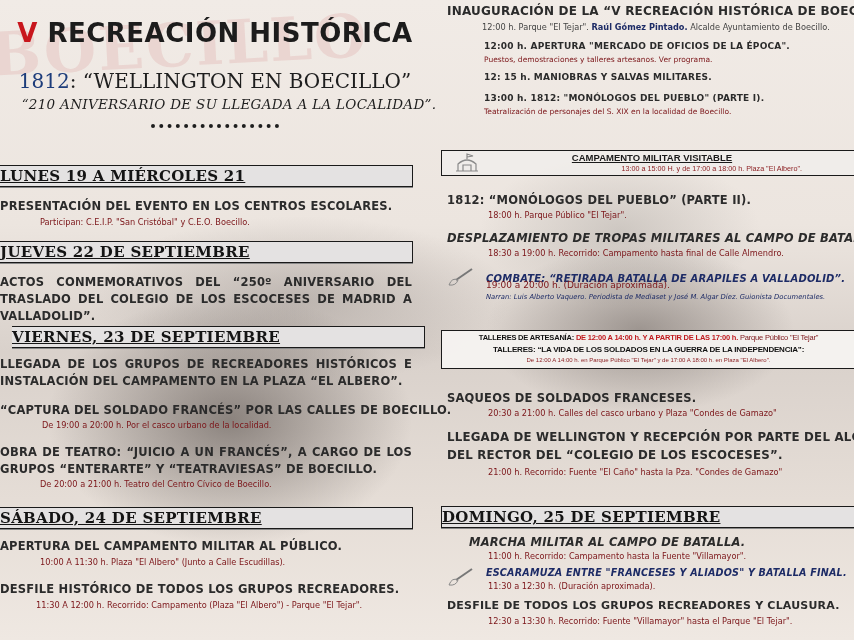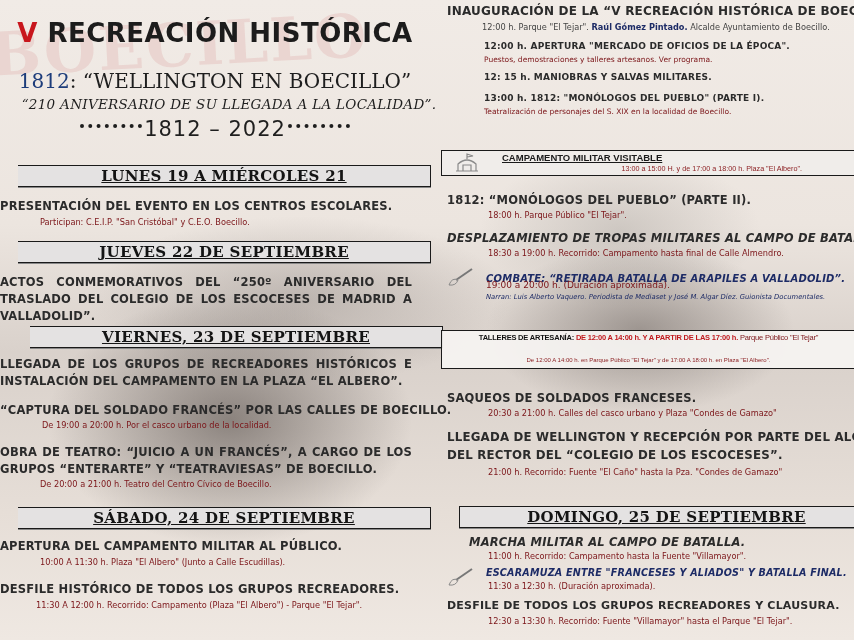--- a/index.html
+++ b/index.html
@@ -15,21 +15,21 @@
   .abs{position:absolute;}
   .ghost{left:-10px;top:10px;font:bold 60px "DejaVu Serif",serif;color:rgba(210,120,120,0.18);letter-spacing:2px;transform:rotate(-3deg);}
   .title{left:0;width:430px;top:18px;text-align:center;font:bold 26px "DejaVu Sans",sans-serif;color:#1c1c1c;letter-spacing:0.5px;}
   .title .v{color:#c8161d;}
   .subtitle{left:0;width:430px;top:69px;text-align:center;font:20px "DejaVu Serif",serif;color:#1e1e1e;}
   .subtitle .yr{color:#1d3c7a;}
   .anniv{left:0;width:430px;top:96px;text-align:center;font:italic 13.5px "DejaVu Serif",serif;color:#1e1e1e;letter-spacing:0.3px;margin-left:14px;}
   .years{left:0;width:430px;top:117px;text-align:center;font:21px "DejaVu Sans",sans-serif;color:#1e1e1e;letter-spacing:1px;}
   .years .dots{display:inline-block;width:62px;border-bottom:4px dotted #1e1e1e;vertical-align:middle;margin:0 2px;transform:translateY(-4px);}
   .dayhdr{position:absolute;height:20px;border:1.5px solid #1a1a1a;border-left:none;background:#e4e2e2;box-shadow:0 1px 0 #888;
-    text-align:center;font:bold 15px "DejaVu Serif",serif;color:#141414;text-decoration:underline;line-height:20px;letter-spacing:0.3px;margin-left:18px;}
+    font:bold 15px "DejaVu Serif",serif;color:#141414;text-decoration:underline;line-height:20px;letter-spacing:0.3px;}
   .dayhdr.right{border-right:none;border-left:1.5px solid #1a1a1a;}
   .ev{position:absolute;font:bold 11.5px "DejaVu Sans",sans-serif;color:#2b2b2b;letter-spacing:0.2px;white-space:nowrap;}
   .ev.just{white-space:normal;text-align:justify;text-align-last:left;}
   .det{position:absolute;font:8.2px "DejaVu Sans",sans-serif;color:#7b1418;white-space:nowrap;}
   .det.grey{color:#444;}
   .ital{font-style:italic;}
   .navy{color:#1d2b66;}
   .box{position:absolute;border:1.5px solid #1a1a1a;border-right:none;background:rgba(240,238,236,0.82);}
   .sword{position:absolute;width:30px;height:22px;}
 </style>
@@ -38,21 +38,21 @@
 
 <div class="abs ghost">BOECILLO</div>
 <div class="abs title">
   <span class="v">V</span><span> RECREACIÓN HISTÓRICA</span>
 </div>
 <div class="abs subtitle">
   <span class="yr">1812</span><span>: “WELLINGTON EN BOECILLO”</span>
 </div>
 <div class="abs anniv">“210 ANIVERSARIO DE SU LLEGADA A LA LOCALIDAD”.</div>
 <div class="abs years">
-  <span class="dots"></span><span>1812 – 2022</span><span class="dots"></span>
+  <span class="dots"></span><span class="dots"></span>
 </div>
 
 <div class="dayhdr" style="left:0;top:165px;width:412px;">LUNES 19 A MIÉRCOLES 21</div>
 <div class="ev" style="left:0;top:199px;">PRESENTACIÓN DEL EVENTO EN LOS CENTROS ESCOLARES.</div>
 <div class="det" style="left:40px;top:217px;">Participan: C.E.I.P. "San Cristóbal" y C.E.O. Boecillo.</div>
 
 <div class="dayhdr" style="left:0;top:241px;width:412px;">JUEVES 22 DE SEPTIEMBRE</div>
 <div class="ev just" style="left:0;top:274px;width:412px;line-height:17px;">ACTOS CONMEMORATIVOS DEL “250º ANIVERSARIO DEL TRASLADO DEL COLEGIO DE LOS ESCOCESES DE MADRID A VALLADOLID”.</div>
 
 <div class="dayhdr" style="left:12px;top:326px;width:412px;">VIERNES, 23 DE SEPTIEMBRE</div>
@@ -75,41 +75,42 @@
 <div class="ev" style="left:484px;top:41px;font-size:9px;">12:00 h. APERTURA "MERCADO DE OFICIOS DE LA ÉPOCA".</div>
 <div class="det" style="left:484px;top:55px;font-size:7.5px;">Puestos, demostraciones y talleres artesanos. Ver programa.</div>
 <div class="ev" style="left:484px;top:72px;font-size:9px;">12: 15 h. MANIOBRAS Y SALVAS MILITARES.</div>
 <div class="ev" style="left:484px;top:93px;font-size:9px;">13:00 h. 1812: "MONÓLOGOS DEL PUEBLO" (PARTE I).</div>
 <div class="det" style="left:484px;top:107px;font-size:7.5px;">Teatralización de personajes del S. XIX en la localidad de Boecillo.</div>
 
 <div class="box" style="left:441px;top:150px;width:413px;height:24px;">
   <svg class="abs" style="left:12px;top:2px;" width="26" height="20" viewBox="0 0 26 20">
     <path d="M2 18 L24 18 M4 18 L4 11 Q13 3 22 11 L22 18 M9 18 L9 12 L17 12 L17 18 M13 6 L13 1 L19 3 L13 4" stroke="#8a8a8a" stroke-width="1.2" fill="none"></path>
   </svg>
-  <div class="abs" style="left:60px;width:300px;top:1px;font:bold 9.5px 'Liberation Sans',sans-serif;color:#1a1a1a;text-decoration:underline;">CAMPAMENTO MILITAR VISITABLE</div>
+  <div class="abs" style="left:60px;width:300px;top:1px;text-align:center;font:bold 9.5px 'Liberation Sans',sans-serif;color:#1a1a1a;text-decoration:underline;">CAMPAMENTO MILITAR VISITABLE</div>
   <div class="abs" style="left:60px;width:300px;top:13px;text-align:right;font:7.2px 'Liberation Sans',sans-serif;color:#8a1b1e;">13:00 a 15:00 H. y de 17:00 a 18:00 h. Plaza "El Albero".</div>
 </div>
 
 <div class="ev" style="left:447px;top:193px;">1812: “MONÓLOGOS DEL PUEBLO” (PARTE II).</div>
 <div class="det" style="left:488px;top:210px;">18:00 h. Parque Público "El Tejar".</div>
 <div class="ev ital" style="left:447px;top:231px;font-size:11.5px;">DESPLAZAMIENTO DE TROPAS MILITARES AL CAMPO DE BATALLA.</div>
 <div class="det" style="left:488px;top:248px;">18:30 a 19:00 h. Recorrido: Campamento hasta final de Calle Almendro.</div>
 
 <svg class="sword" style="left:446px;top:266px;" viewBox="0 0 30 22">
   <path d="M10 14 L26 3" stroke="#777" stroke-width="2" fill="none"></path>
   <path d="M3 19 Q6 11 12 14 Q10 20 3 19 Z" fill="none" stroke="#888" stroke-width="1"></path>
 </svg>
 <div class="ev ital navy" style="left:486px;top:265px;font-size:10px;margin-top:8px;">COMBATE: “RETIRADA BATALLA DE ARAPILES A VALLADOLID”.</div>
 <div class="det" style="left:486px;top:280px;font-size:9px;">19:00 a 20:00 h. (Duración aproximada).</div>
 <div class="det ital navy" style="left:486px;top:293px;font-size:6.8px;">Narran: Luis Alberto Vaquero. Periodista de Mediaset y José M. Algar Díez. Guionista Documentales.</div>
 
 <div class="box" style="left:441px;top:330px;width:413px;height:37px;background:rgba(246,244,242,0.92);">
   <div class="abs" style="left:0;width:413px;top:2px;text-align:center;font:bold 7.5px 'Liberation Sans',sans-serif;color:#111;letter-spacing:-0.2px;white-space:nowrap;">
     <span>TALLERES DE ARTESANÍA: </span><span style="color:#c01a1f;">DE 12:00 A 14:00 h. Y A PARTIR DE LAS 17:00 h.</span><span style="font-weight:normal;color:#7b1418;"> Parque Público "El Tejar"</span>
   </div>
+  <div class="abs" style="left:0;width:413px;top:14px;text-align:center;font:bold 8px 'Liberation Sans',sans-serif;color:#111;letter-spacing:-0.2px;white-space:nowrap;">TALLERES: “LA VIDA DE LOS SOLDADOS EN LA GUERRA DE LA INDEPENDENCIA”:</div>
   <div class="abs" style="left:0;width:413px;top:26px;text-align:center;font:6px 'Liberation Sans',sans-serif;color:#8a1b1e;white-space:nowrap;">De 12:00 A 14:00 h. en Parque Público "El Tejar" y de 17:00 A 18:00 h. en Plaza "El Albero".</div>
 </div>
 
 <div class="ev" style="left:447px;top:391px;">SAQUEOS DE SOLDADOS FRANCESES.</div>
 <div class="det" style="left:488px;top:408px;">20:30 a 21:00 h. Calles del casco urbano y Plaza "Condes de Gamazo"</div>
 <div class="ev" style="left:447px;top:430px;font-size:11.8px;">LLEGADA DE WELLINGTON Y RECEPCIÓN POR PARTE DEL ALCALDE</div>
 <div class="ev" style="left:447px;top:448px;font-size:11.8px;">DEL RECTOR DEL “COLEGIO DE LOS ESCOCESES”.</div>
 <div class="det" style="left:488px;top:467px;">21:00 h. Recorrido: Fuente "El Caño" hasta la Pza. "Condes de Gamazo"</div>
 
 <div class="dayhdr right" style="left:441px;top:506px;width:413px;">DOMINGO, 25 DE SEPTIEMBRE</div>

